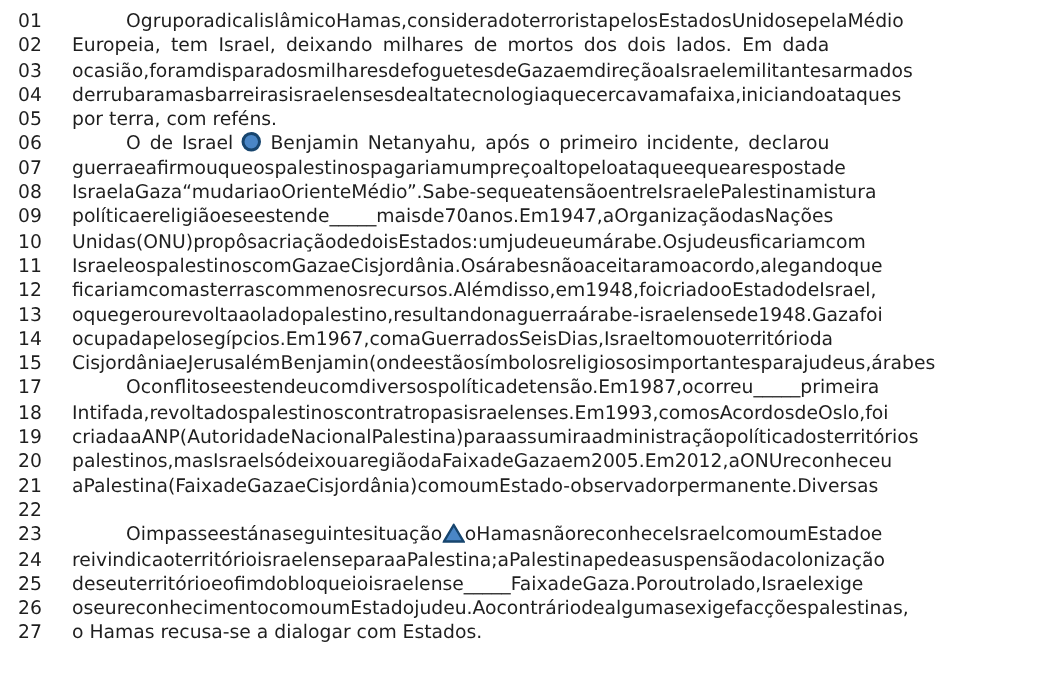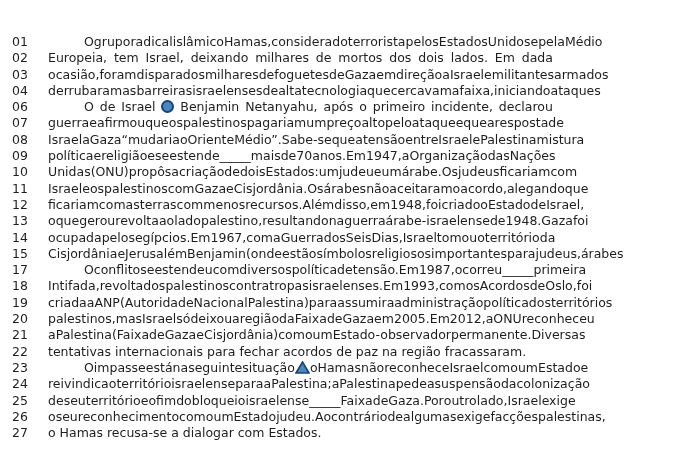--- a/index.html
+++ b/index.html
@@ -10,21 +10,20 @@
     overflow: hidden;
   }
   body {
     font-family: "DejaVu Sans", sans-serif;
     font-size: 12.5px;
     color: #1e1e1e;
   }
   .doc {
     padding: 6px 9px 0 12px;
     width: 562px;
-    margin-top: 28px;
   }
   .row {
     display: flex;
     align-items: baseline;
     height: 16.3px;
     white-space: nowrap;
   }
   .num {
     flex: 0 0 36px;
     width: 36px;
@@ -127,20 +126,24 @@
         <span class="w">tecnologia</span>
         <span class="w">que</span>
         <span class="w">cercavam</span>
         <span class="w">a</span>
         <span class="w">faixa,</span>
         <span class="w">iniciando</span>
         <span class="w">ataques</span>
       </span>
     </div>
     <div class="row">
+      <span class="num">05</span>
+      <span class="txt">por terra, com reféns.</span>
+    </div>
+    <div class="row">
       <span class="num">06</span>
       <span class="txt justify indent">
         <span class="w">O</span>
         <span class="w">de</span>
         <span class="w">Israel</span>
         <span class="icon circle" style="background: rgb(74, 134, 198); border-color: rgb(23, 69, 110);"></span>
         <span class="w">Benjamin</span>
         <span class="w">Netanyahu,</span>
         <span class="w">após</span>
         <span class="w">o</span>
@@ -429,21 +432,20 @@
         <span class="w">Cisjordânia)</span>
         <span class="w">como</span>
         <span class="w">um</span>
         <span class="w">Estado-observador</span>
         <span class="w">permanente.</span>
         <span class="w">Diversas</span>
       </span>
     </div>
     <div class="row">
       <span class="num">22</span>
-      <span class="txt">tentativas internacionais para fechar acordos de paz na região fracassaram.</span>
     </div>
     <div class="row">
       <span class="num">23</span>
       <span class="txt justify indent">
         <span class="w">O</span>
         <span class="w">impasse</span>
         <span class="w">está</span>
         <span class="w">na</span>
         <span class="w">seguinte</span>
         <span class="w">situação</span>

